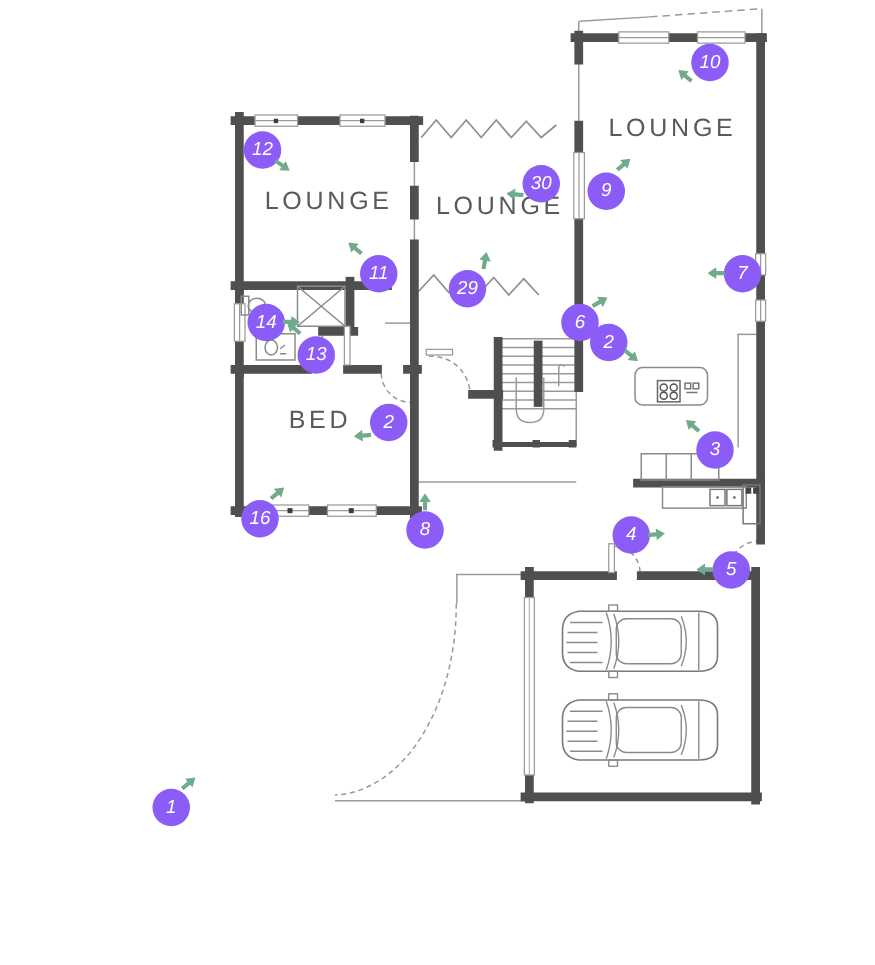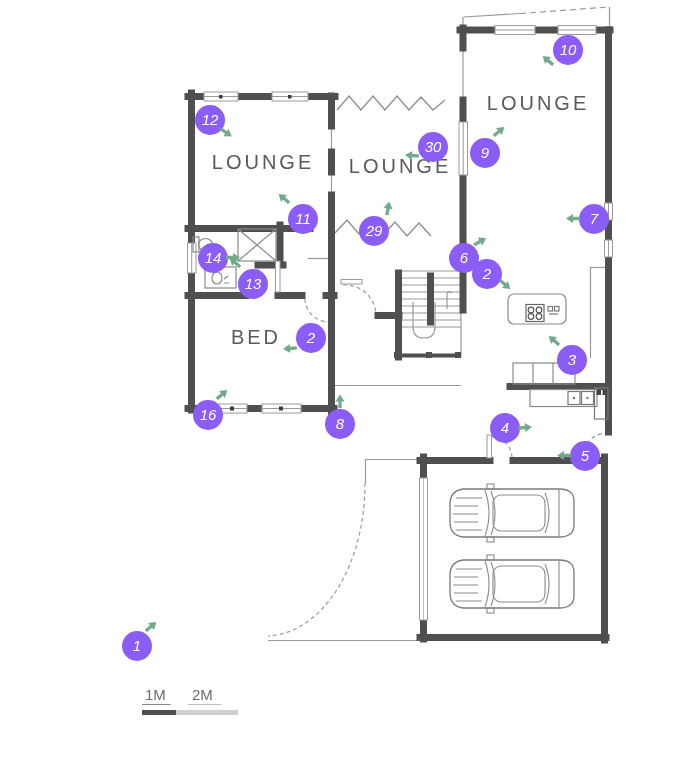--- a/index.html
+++ b/index.html
@@ -213,23 +213,15 @@
   <div class="marker" style="left:553px;top:35px"><span class="dir-arrow" style="left:-12px;top:20px;transform:rotate(-140deg)"></span><span>10</span></div>
   <div class="marker" style="left:288px;top:204px"><span class="dir-arrow" style="left:-11px;top:-11px;transform:rotate(-140deg)"></span><span>11</span></div>
   <div class="marker" style="left:195px;top:105px"><span class="dir-arrow" style="left:24px;top:22px;transform:rotate(35deg)"></span><span>12</span></div>
   <div class="marker" style="left:238px;top:269px"><span class="dir-arrow" style="left:-10px;top:-12px;transform:rotate(-140deg)"></span><span>13</span></div>
   <div class="marker" style="left:198px;top:243px"><span class="dir-arrow" style="left:28px;top:9px;transform:rotate(0deg)"></span><span>14</span></div>
   <div class="marker" style="left:296px;top:323px"><span class="dir-arrow" style="left:-13px;top:20px;transform:rotate(175deg)"></span><span>2</span></div>
   <div class="marker" style="left:193px;top:400px"><span class="dir-arrow" style="left:22px;top:-11px;transform:rotate(-40deg)"></span><span>16</span></div>
   <div class="marker" style="left:359px;top:216px"><span class="dir-arrow" style="left:22px;top:-13px;transform:rotate(-80deg)"></span><span>29</span></div>
   <div class="marker" style="left:418px;top:132px"><span class="dir-arrow" style="left:-13px;top:18px;transform:rotate(-175deg)"></span><span>30</span></div>
 
-  <div class="scale-wrap">
-    <div class="scale-labels">
-      <span class="scale-label-1m">1M</span>
-      <span class="scale-label-2m">2M</span>
-    </div>
-    <div class="scale-bar-dark"></div>
-    <div class="scale-bar-light"></div>
-  </div>
 
 
 </div>
 
 </body></html>

